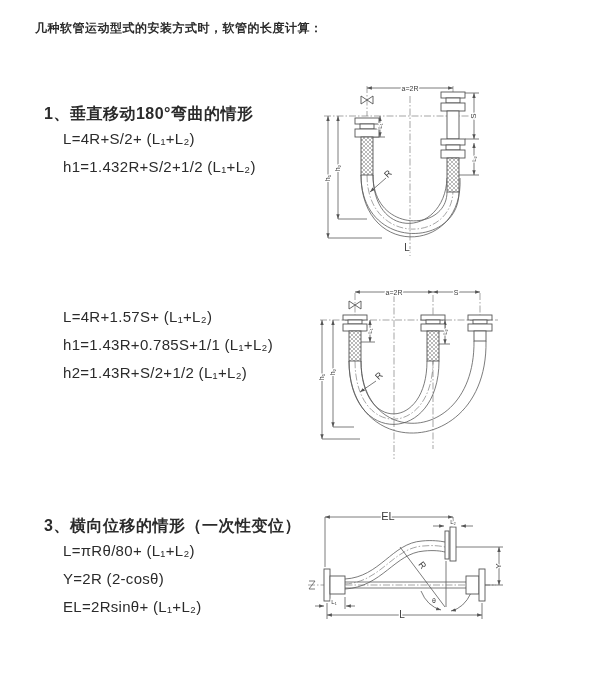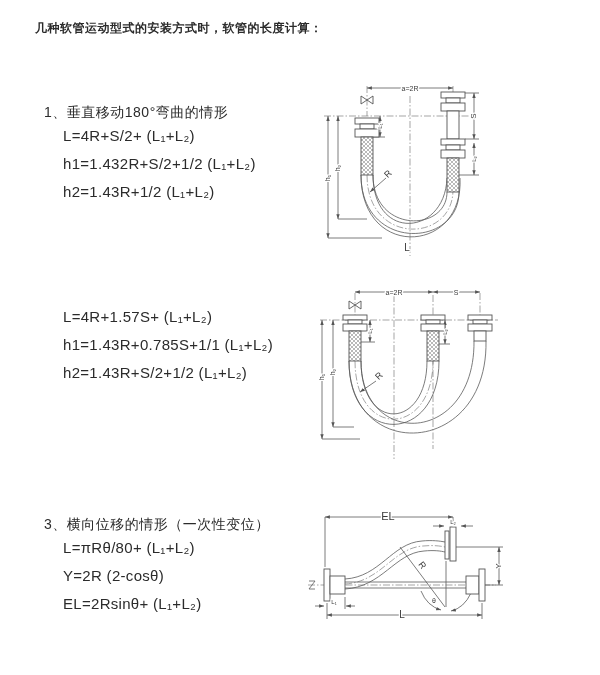--- a/index.html
+++ b/index.html
@@ -9,21 +9,21 @@
     font-family:"Liberation Sans","DejaVu Sans",sans-serif;
     color:#2b2b2b;
     position:relative;
     overflow:hidden;
   }
   .page-title{
     position:absolute;left:35px;top:20px;
     font-size:12px;font-weight:bold;letter-spacing:.5px;white-space:nowrap;
   }
   .section{position:absolute;left:44px;}
-  .sec-heading{font-size:14px;font-weight:normal;letter-spacing:.5px;white-space:nowrap;}
+  .sec-heading{font-size:16px;font-weight:bold;letter-spacing:.5px;white-space:nowrap;}
   .formula{font-size:15px;margin-left:19px;line-height:28px;letter-spacing:.3px;white-space:nowrap;}
   .sec1{top:104px;}
   .sec2{top:303px;}
   .sec3{top:516px;}
   .diagram{position:absolute;}
   .d1{left:312px;top:78px;width:278px;height:182px;}
   .d2{left:308px;top:287px;width:292px;height:182px;}
   .d3{left:300px;top:505px;width:300px;height:150px;}
   svg{display:block;width:100%;height:100%;}
   .ln{stroke:#5a5a5a;stroke-width:.8;fill:none;}
@@ -39,21 +39,20 @@
 </style>
 </head>
 <body>
 
 <div class="page-title">几种软管运动型式的安装方式时，软管的长度计算：</div>
 
 <div class="section sec1">
   <div class="sec-heading">1、垂直移动180°弯曲的情形</div>
   <div class="formula">L=4R+S/2+ (L₁+L₂)</div>
   <div class="formula">h1=1.432R+S/2+1/2 (L₁+L₂)</div>
-  <div class="formula">h2=1.43R+1/2 (L₁+L₂)</div>
 </div>
 
 <div class="section sec2">
   <div class="formula">L=4R+1.57S+ (L₁+L₂)</div>
   <div class="formula">h1=1.43R+0.785S+1/1 (L₁+L₂)</div>
   <div class="formula">h2=1.43R+S/2+1/2 (L₁+L₂)</div>
 </div>
 
 <div class="section sec3">
   <div class="sec-heading">3、横向位移的情形（一次性变位）</div>

